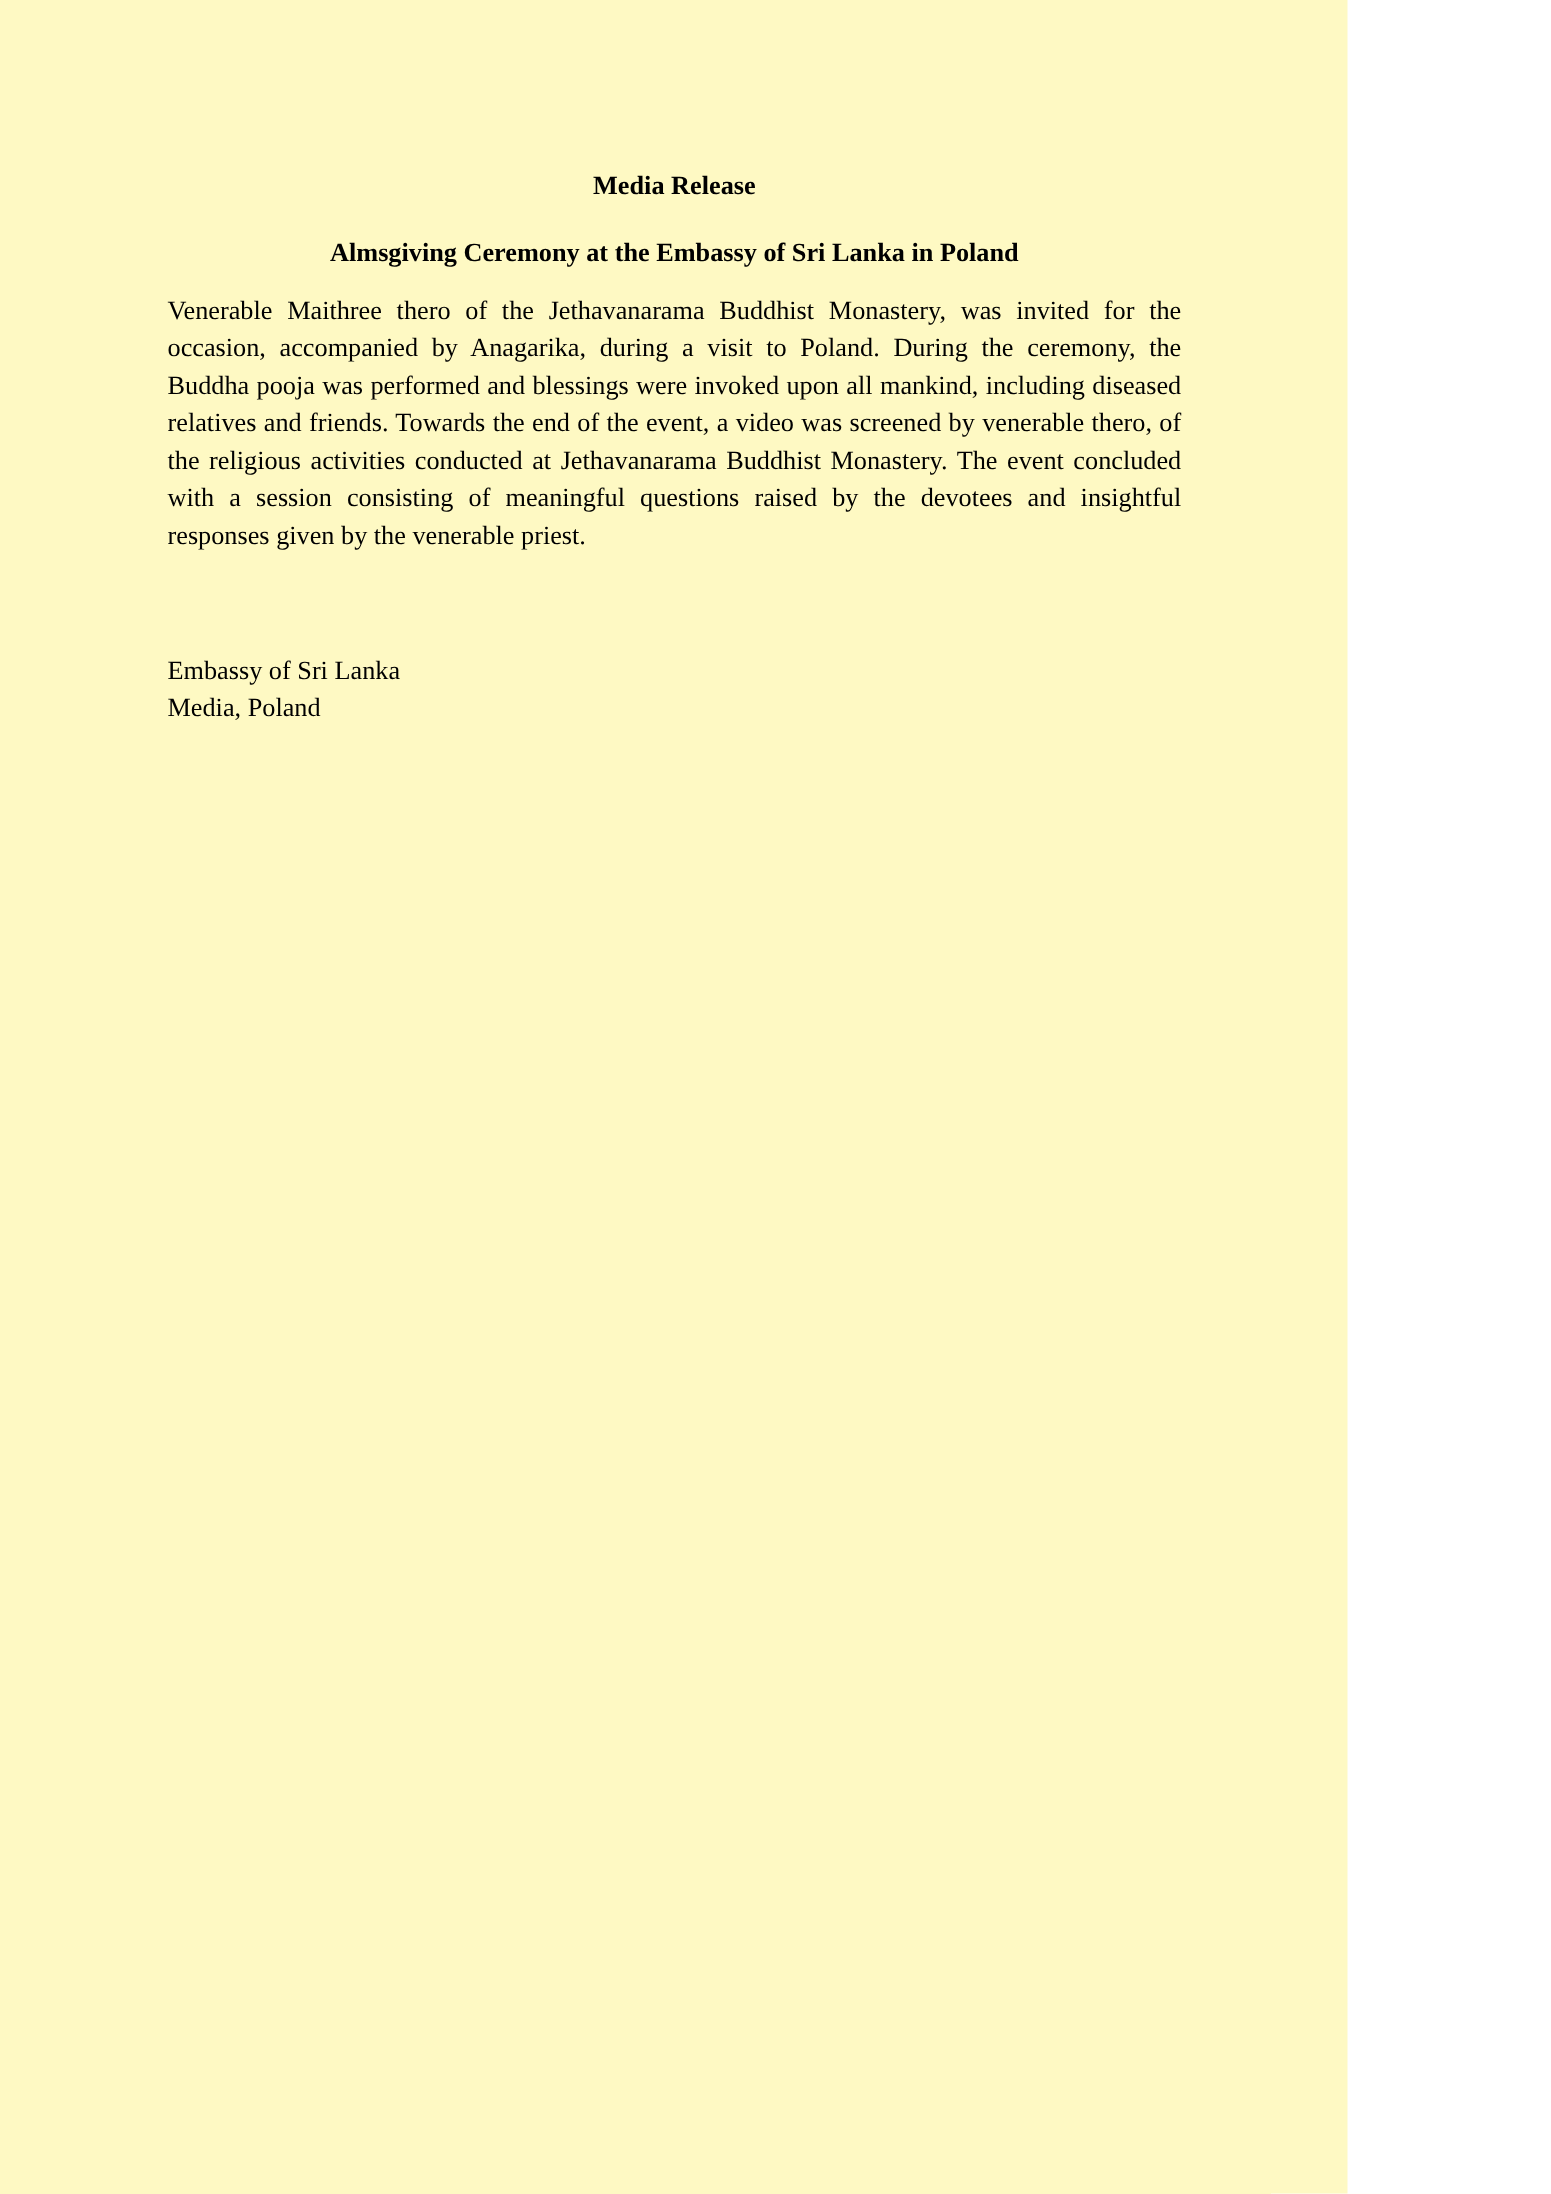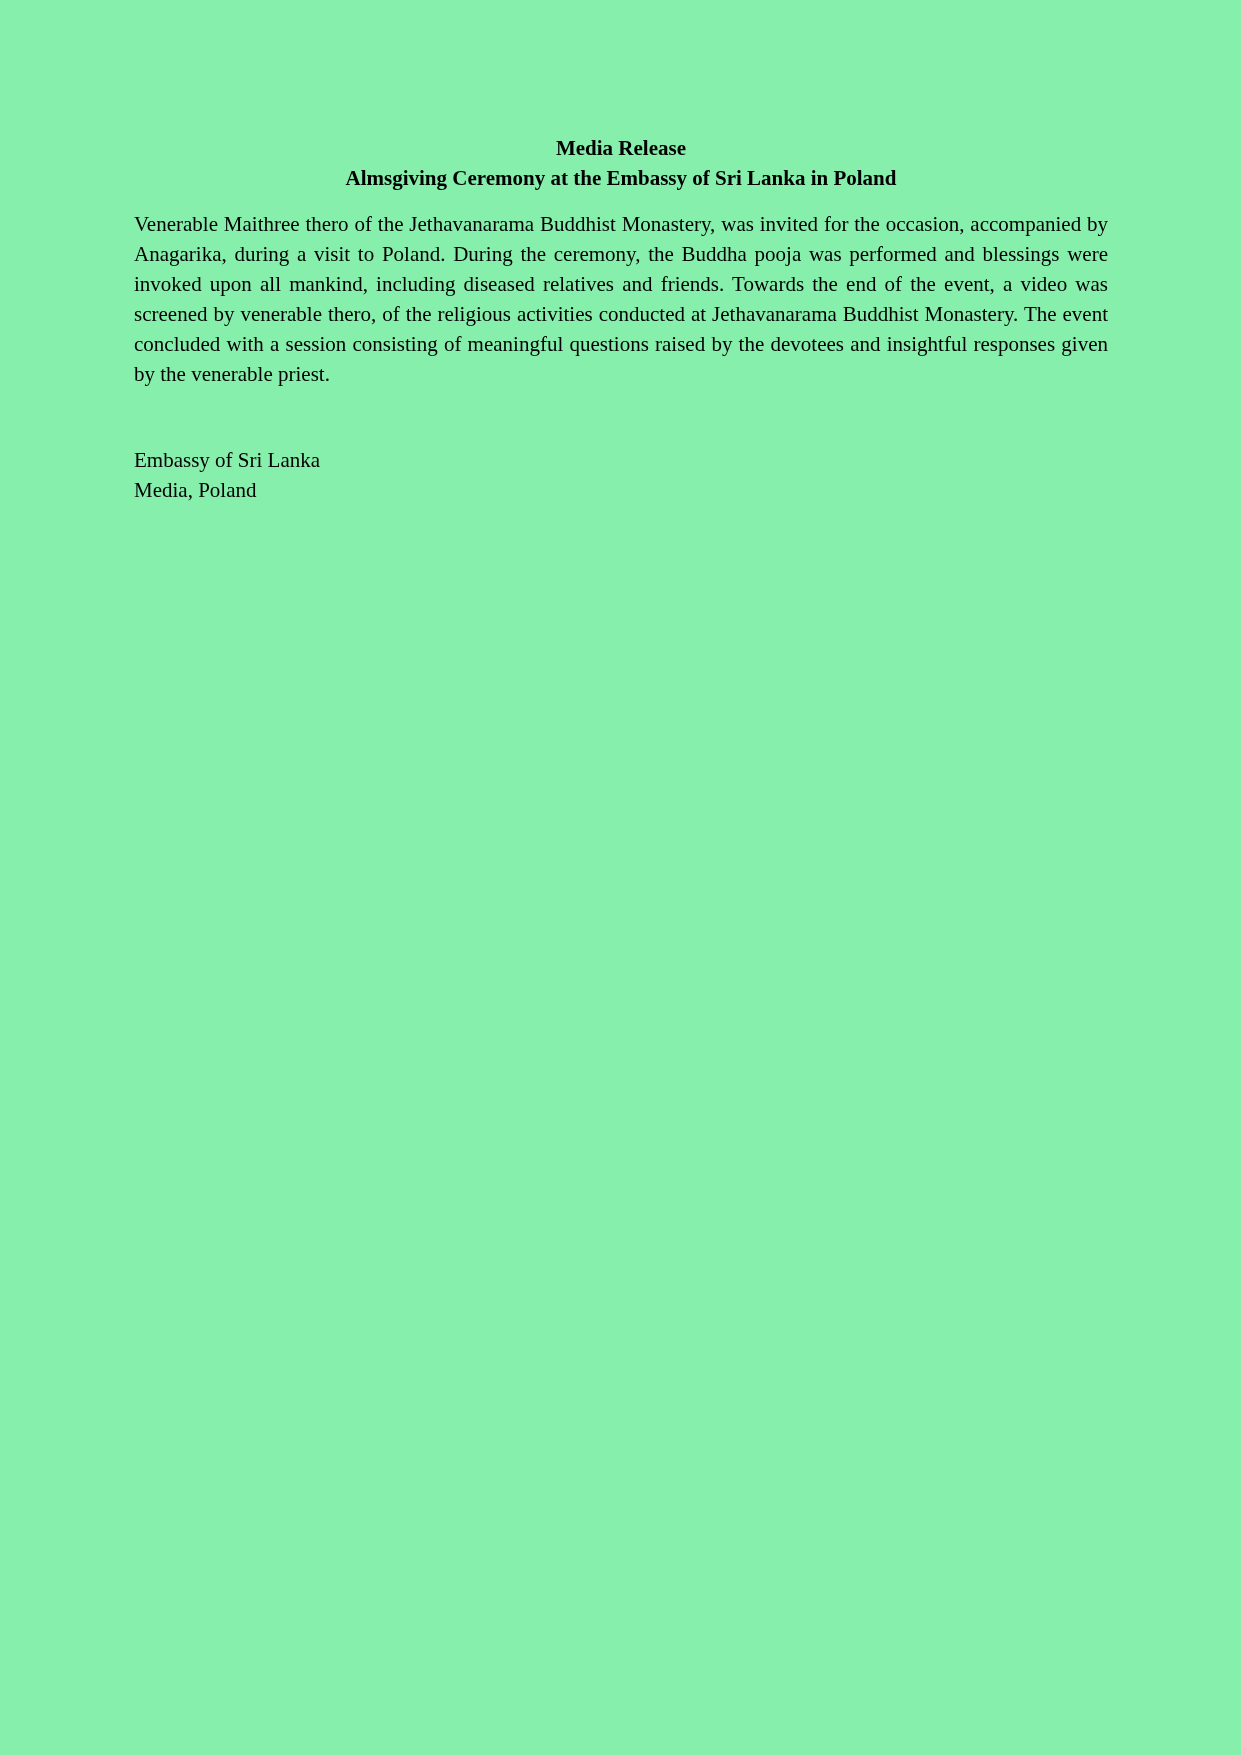--- a/index.html
+++ b/index.html
@@ -3,23 +3,23 @@
 <meta charset="utf-8">
 <style>
   * { margin: 0; padding: 0; box-sizing: border-box; }
 
   html, body {
     background: #ffffff;
   }
 
   .page {
     position: relative;
-    width: 1241px;
+    width: 1078px;
     height: 1755px;
-    background: #86efac;
+    background: #fef9c3;
     color: #000000;
     font-family: "Liberation Serif", "DejaVu Serif", serif;
     overflow: hidden;
   }
 
   .content {
     padding: 133px 133px 0 134px; 
   }
 
   .doc-title {
@@ -27,32 +27,32 @@
     font-weight: bold;
     font-size: 21px;
     line-height: 30px;
   }
 
   .doc-subtitle {
     text-align: center;
     font-weight: bold;
     font-size: 21px;
     line-height: 30px;
-    margin-top: 0;
+    margin-top: 24px;
   }
 
   .doc-paragraph {
     font-size: 21px;
     line-height: 30px;
     text-align: justify;
     margin-top: 16px;
   }
 
   .signature-block {
-    margin-top: 56px;
+    margin-top: 78px;
     font-size: 21px;
     line-height: 30px;
   }
 
   .doc-date {
     margin-top: 28px;
     font-size: 21px;
     line-height: 30px;
   }
 </style>

